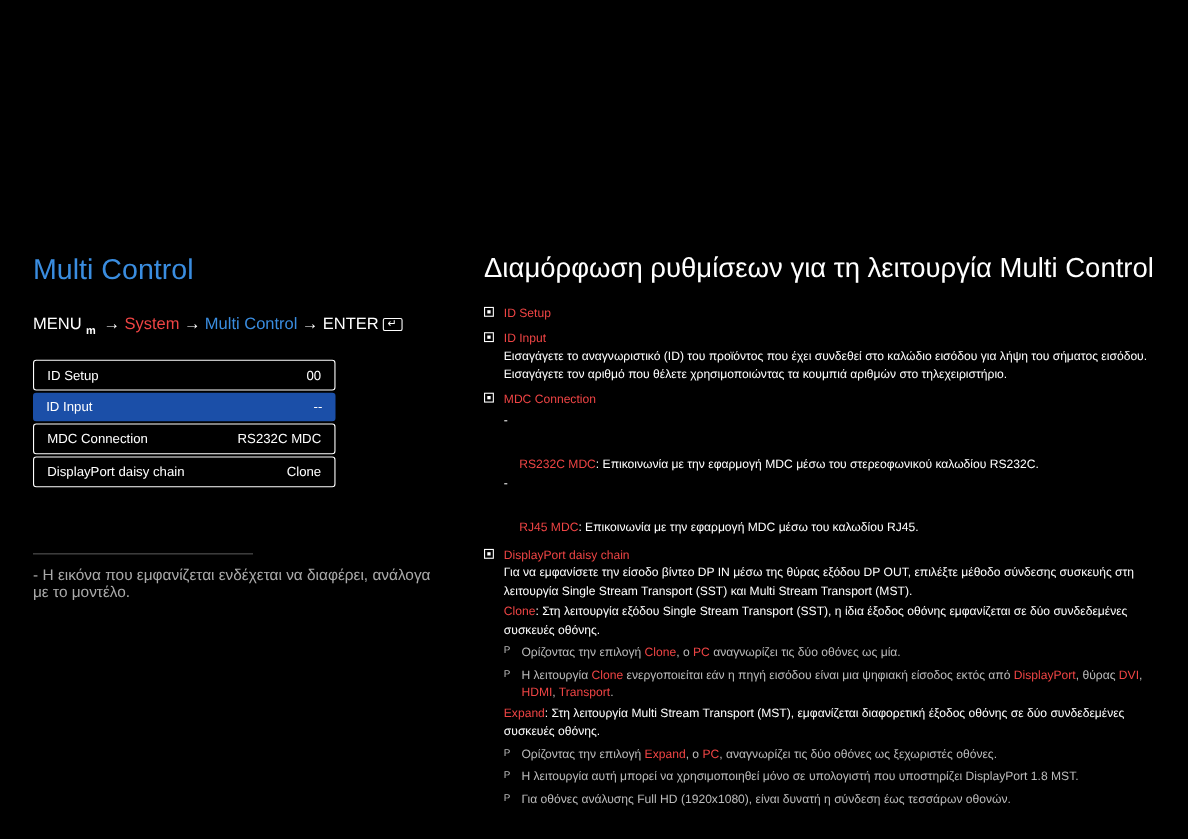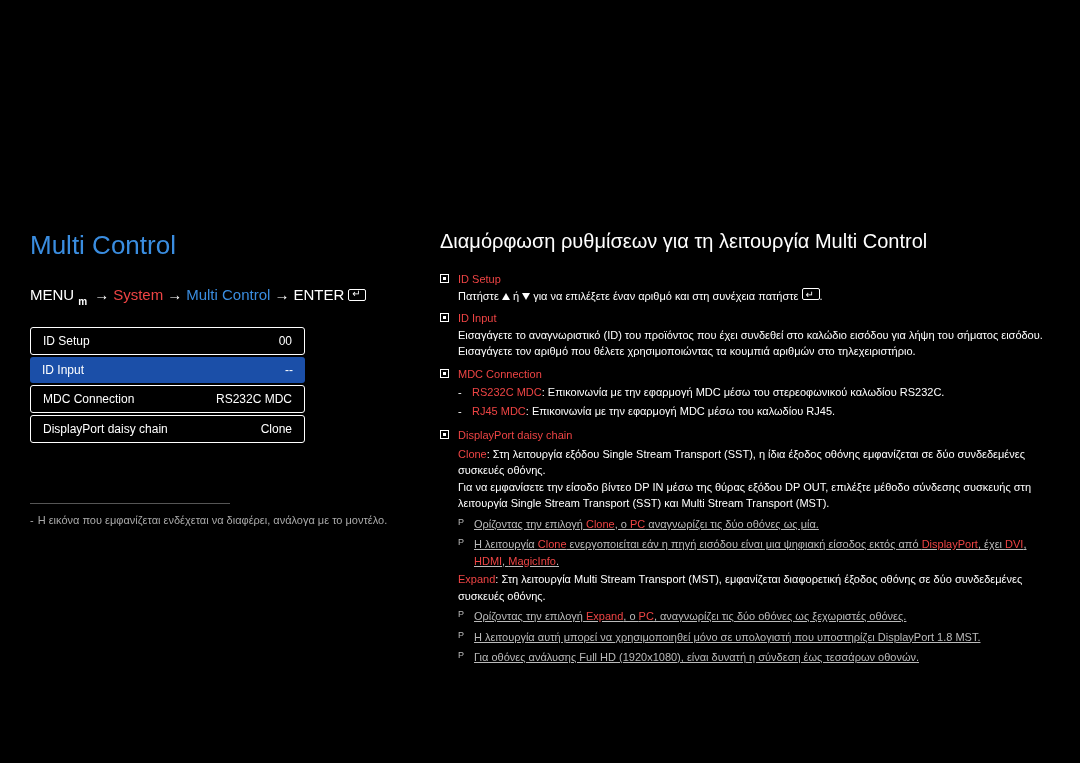--- a/index.html
+++ b/index.html
@@ -47,36 +47,36 @@
   }
   .m-icon::before { content:"m"; font-weight:bold; font-size:10px;}
   .menu-box { width: 275px; }
   .menu-row {
     display: flex; justify-content: space-between; align-items: center;
     padding: 6px 12px; font-size: 12px; margin-bottom: 2px;
   }
   .menu-row.outline { border: 1px solid #fff; border-radius: 3px; }
   .menu-row.highlight { background: #1b4fa8; color: #fff; border-radius: 3px; }
   .note-divider { border-top: 1px solid #555; width: 200px; margin: 60px 0 10px 0;}
-  .image-note { font-size: 11px; color: #aaa; }
+  .image-note { font-size: 14px; color: #aaa; }
   .image-note .dash { margin-right: 4px; }
-  .desc-title { font-size: 20px; color: #fff; margin-bottom: 18px; font-weight: normal;}
+  .desc-title { font-size: 25px; color: #fff; margin-bottom: 18px; font-weight: normal;}
   .desc-body { font-size: 11px; line-height: 1.5; }
   .item { display: flex; margin-bottom: 6px; }
   .bullet-col { width: 18px; flex-shrink: 0; color: #fff; font-size: 10px; }
   .content-col { flex: 1; }
   .item-heading { color: #e44; }
   .item-heading-dp { color: #e44; }
   .sub-dash { display: flex; margin: 2px 0 2px 0; }
   .sub-dash .dash { width: 14px; flex-shrink: 0; text-align: left; }
-  .sub-dash .txt { flex: 1; }
+  .sub-dash .txt { flex: 1; margin-top: 40px; }
   .red { color: #e44; }
   .p-bullet { display: flex; margin-top: 4px; }
   .p-bullet .pb { width: 16px; flex-shrink: 0; font-size: 9px; color: #bbb; }
-  .p-bullet .txt { flex: 1; color: #bbb; text-decoration: underline; }
+  .p-bullet .txt { flex: 1; color: #bbb; }
   .tri-up, .tri-down {
     display:inline-block; width:0; height:0; vertical-align: middle;
   }
   .tri-up { border-left:4px solid transparent; border-right:4px solid transparent; border-bottom:7px solid #fff;}
   .tri-down{ border-left:4px solid transparent; border-right:4px solid transparent; border-top:7px solid #fff;}
   .bsquare {
     display:inline-block; width:9px; height:9px; border:1.3px solid #fff; position:relative; top:1px;
   }
   .bsquare::after{ content:""; position:absolute; left:2px; top:2px; width:3px; height:3px; background:#fff;}
 </style>
@@ -126,23 +126,20 @@
 
   <div class="right-col">
     <h2 class="desc-title">Διαμόρφωση ρυθμίσεων για τη λειτουργία Multi Control</h2>
 
     <div class="desc-body">
 
       <div class="item">
         <div class="bullet-col"><span class="bsquare"></span></div>
         <div class="content-col">
           <div class="item-heading">ID Setup</div>
-          <div>
-            <span>Πατήστε </span><span class="tri-up"></span><span> ή </span><span class="tri-down"></span><span> για να επιλέξετε έναν αριθμό και στη συνέχεια πατήστε </span><span class="enter-icon"></span>.
-          </div>
         </div>
       </div>
 
       <div class="item">
         <div class="bullet-col"><span class="bsquare"></span></div>
         <div class="content-col">
           <div class="item-heading">ID Input</div>
           <div>Εισαγάγετε το αναγνωριστικό (ID) του προϊόντος που έχει συνδεθεί στο καλώδιο εισόδου για λήψη του σήματος εισόδου.</div>
           <div>Εισαγάγετε τον αριθμό που θέλετε χρησιμοποιώντας τα κουμπιά αριθμών στο τηλεχειριστήριο.</div>
         </div>
@@ -160,32 +157,32 @@
             <div class="dash">-</div>
             <div class="txt"><span class="red">RJ45 MDC</span><span>: Επικοινωνία με την εφαρμογή MDC μέσω του καλωδίου RJ45.</span></div>
           </div>
         </div>
       </div>
 
       <div class="item">
         <div class="bullet-col"><span class="bsquare"></span></div>
         <div class="content-col">
           <div class="item-heading-dp">DisplayPort daisy chain</div>
+          <div>Για να εμφανίσετε την είσοδο βίντεο DP IN μέσω της θύρας εξόδου DP OUT, επιλέξτε μέθοδο σύνδεσης συσκευής στη λειτουργία Single Stream Transport (SST) και Multi Stream Transport (MST).</div>
+
           <div style="margin-top:2px;">
             <span class="red">Clone</span><span>: Στη λειτουργία εξόδου Single Stream Transport (SST), η ίδια έξοδος οθόνης εμφανίζεται σε δύο συνδεδεμένες συσκευές οθόνης.</span>
           </div>
-
-          <div>Για να εμφανίσετε την είσοδο βίντεο DP IN μέσω της θύρας εξόδου DP OUT, επιλέξτε μέθοδο σύνδεσης συσκευής στη λειτουργία Single Stream Transport (SST) και Multi Stream Transport (MST).</div>
           <div class="p-bullet">
             <div class="pb">P</div>
             <div class="txt"><span>Ορίζοντας την επιλογή </span><span class="red">Clone</span><span>, ο </span><span class="red">PC</span><span> αναγνωρίζει τις δύο οθόνες ως μία.</span></div>
           </div>
           <div class="p-bullet">
             <div class="pb">P</div>
-            <div class="txt"><span>Η λειτουργία </span><span class="red">Clone</span><span> ενεργοποιείται εάν η πηγή εισόδου είναι μια ψηφιακή είσοδος εκτός από </span><span class="red">DisplayPort</span><span>, έχει </span><span class="red">DVI</span><span>, </span><span class="red">HDMI</span><span>, </span><span class="red">MagicInfo</span><span>.</span></div>
+            <div class="txt"><span>Η λειτουργία </span><span class="red">Clone</span><span> ενεργοποιείται εάν η πηγή εισόδου είναι μια ψηφιακή είσοδος εκτός από </span><span class="red">DisplayPort</span><span>, θύρας </span><span class="red">DVI</span><span>, </span><span class="red">HDMI</span><span>, </span><span class="red">Transport</span><span>.</span></div>
           </div>
 
           <div style="margin-top:2px;">
             <span class="red">Expand</span><span>: Στη λειτουργία Multi Stream Transport (MST), εμφανίζεται διαφορετική έξοδος οθόνης σε δύο συνδεδεμένες συσκευές οθόνης.</span>
           </div>
           <div class="p-bullet">
             <div class="pb">P</div>
             <div class="txt"><span>Ορίζοντας την επιλογή </span><span class="red">Expand</span><span>, ο </span><span class="red">PC</span><span>, αναγνωρίζει τις δύο οθόνες ως ξεχωριστές οθόνες.</span></div>
           </div>
           <div class="p-bullet">

